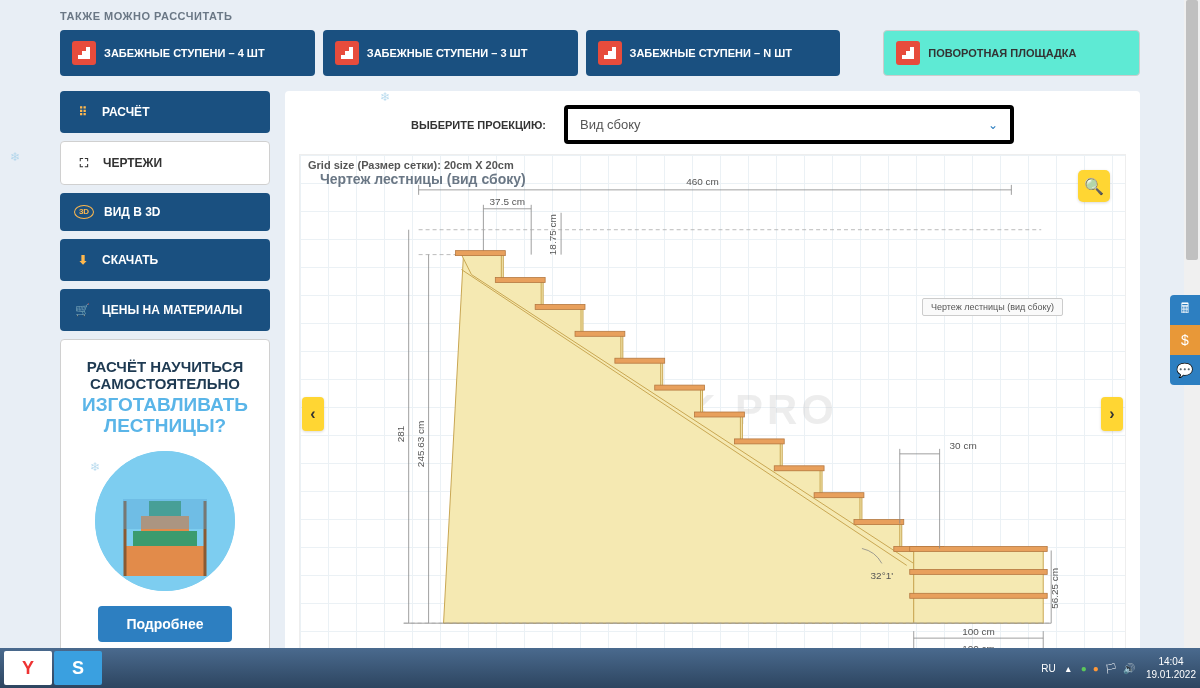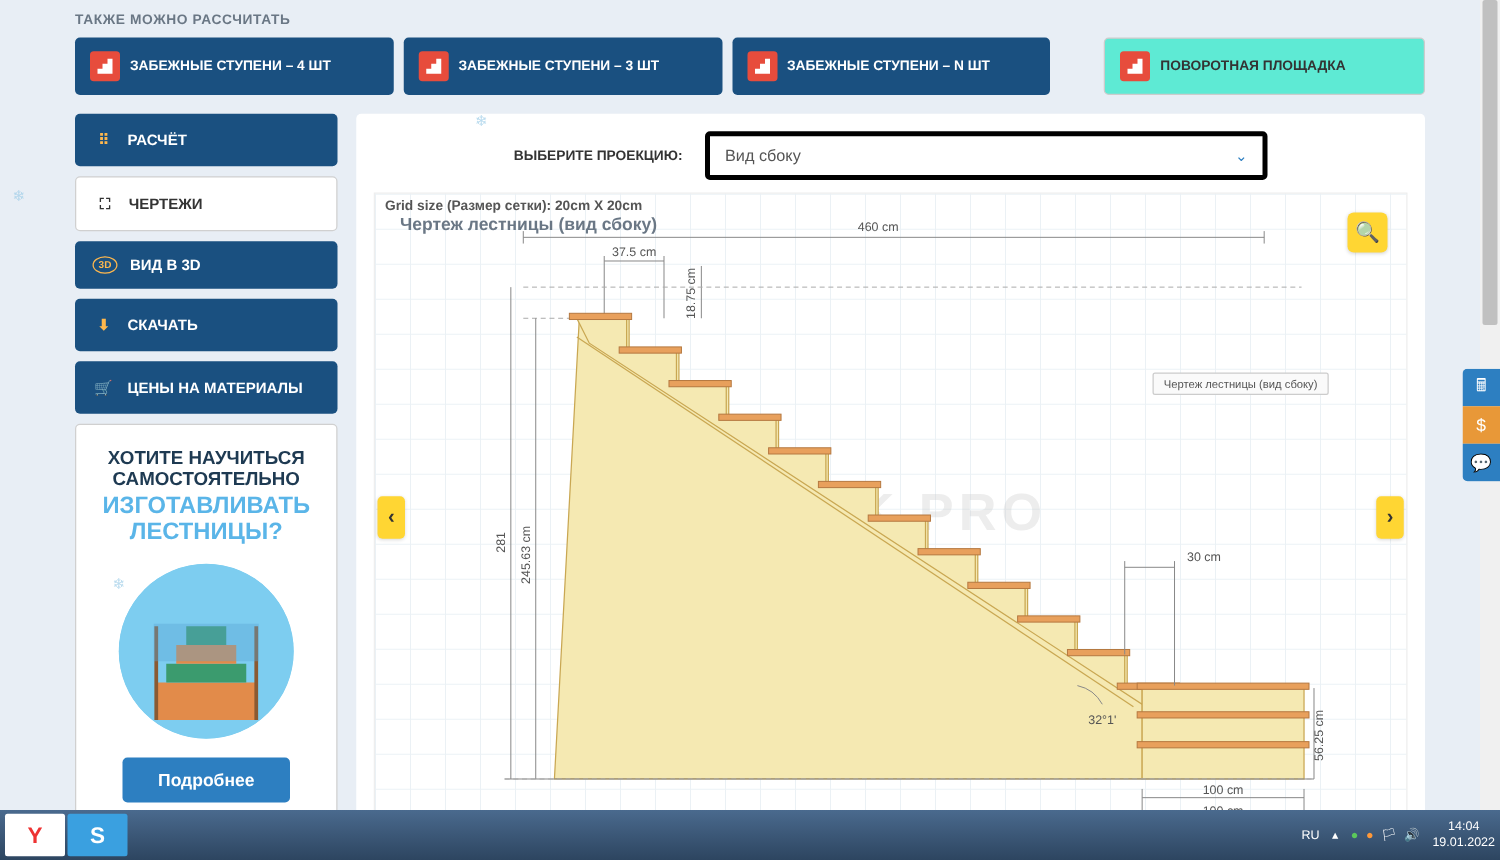--- a/index.html
+++ b/index.html
@@ -143,21 +143,21 @@
       <div class="side-btn blue">
         <span class="ic" style="color:#ffb84d">⬇</span>
         <span>СКАЧАТЬ</span>
       </div>
       <div class="side-btn blue">
         <span class="ic" style="color:#ffb84d">🛒</span>
         <span>ЦЕНЫ НА МАТЕРИАЛЫ</span>
       </div>
 
       <div class="promo">
-        <div class="promo-t1">ХОТИТЕ НАУЧИТЬСЯ</div>
+        <div class="promo-t1">РАСЧЁТ НАУЧИТЬСЯ</div>
         <div class="promo-t1">САМОСТОЯТЕЛЬНО</div>
         <div class="promo-t2">ИЗГОТАВЛИВАТЬ</div>
         <div class="promo-t2">ЛЕСТНИЦЫ?</div>
         <div class="promo-img">
           <svg viewBox="0 0 140 140">
               <circle cx="70" cy="70" r="70" fill="#7dcdf0"></circle>
               <rect x="30" y="95" width="80" height="30" fill="#e28b4a"></rect>
               <rect x="38" y="80" width="64" height="15" fill="#3b9b6e"></rect>
               <rect x="46" y="65" width="48" height="15" fill="#e28b4a"></rect>
               <rect x="54" y="50" width="32" height="15" fill="#3b9b6e"></rect>

